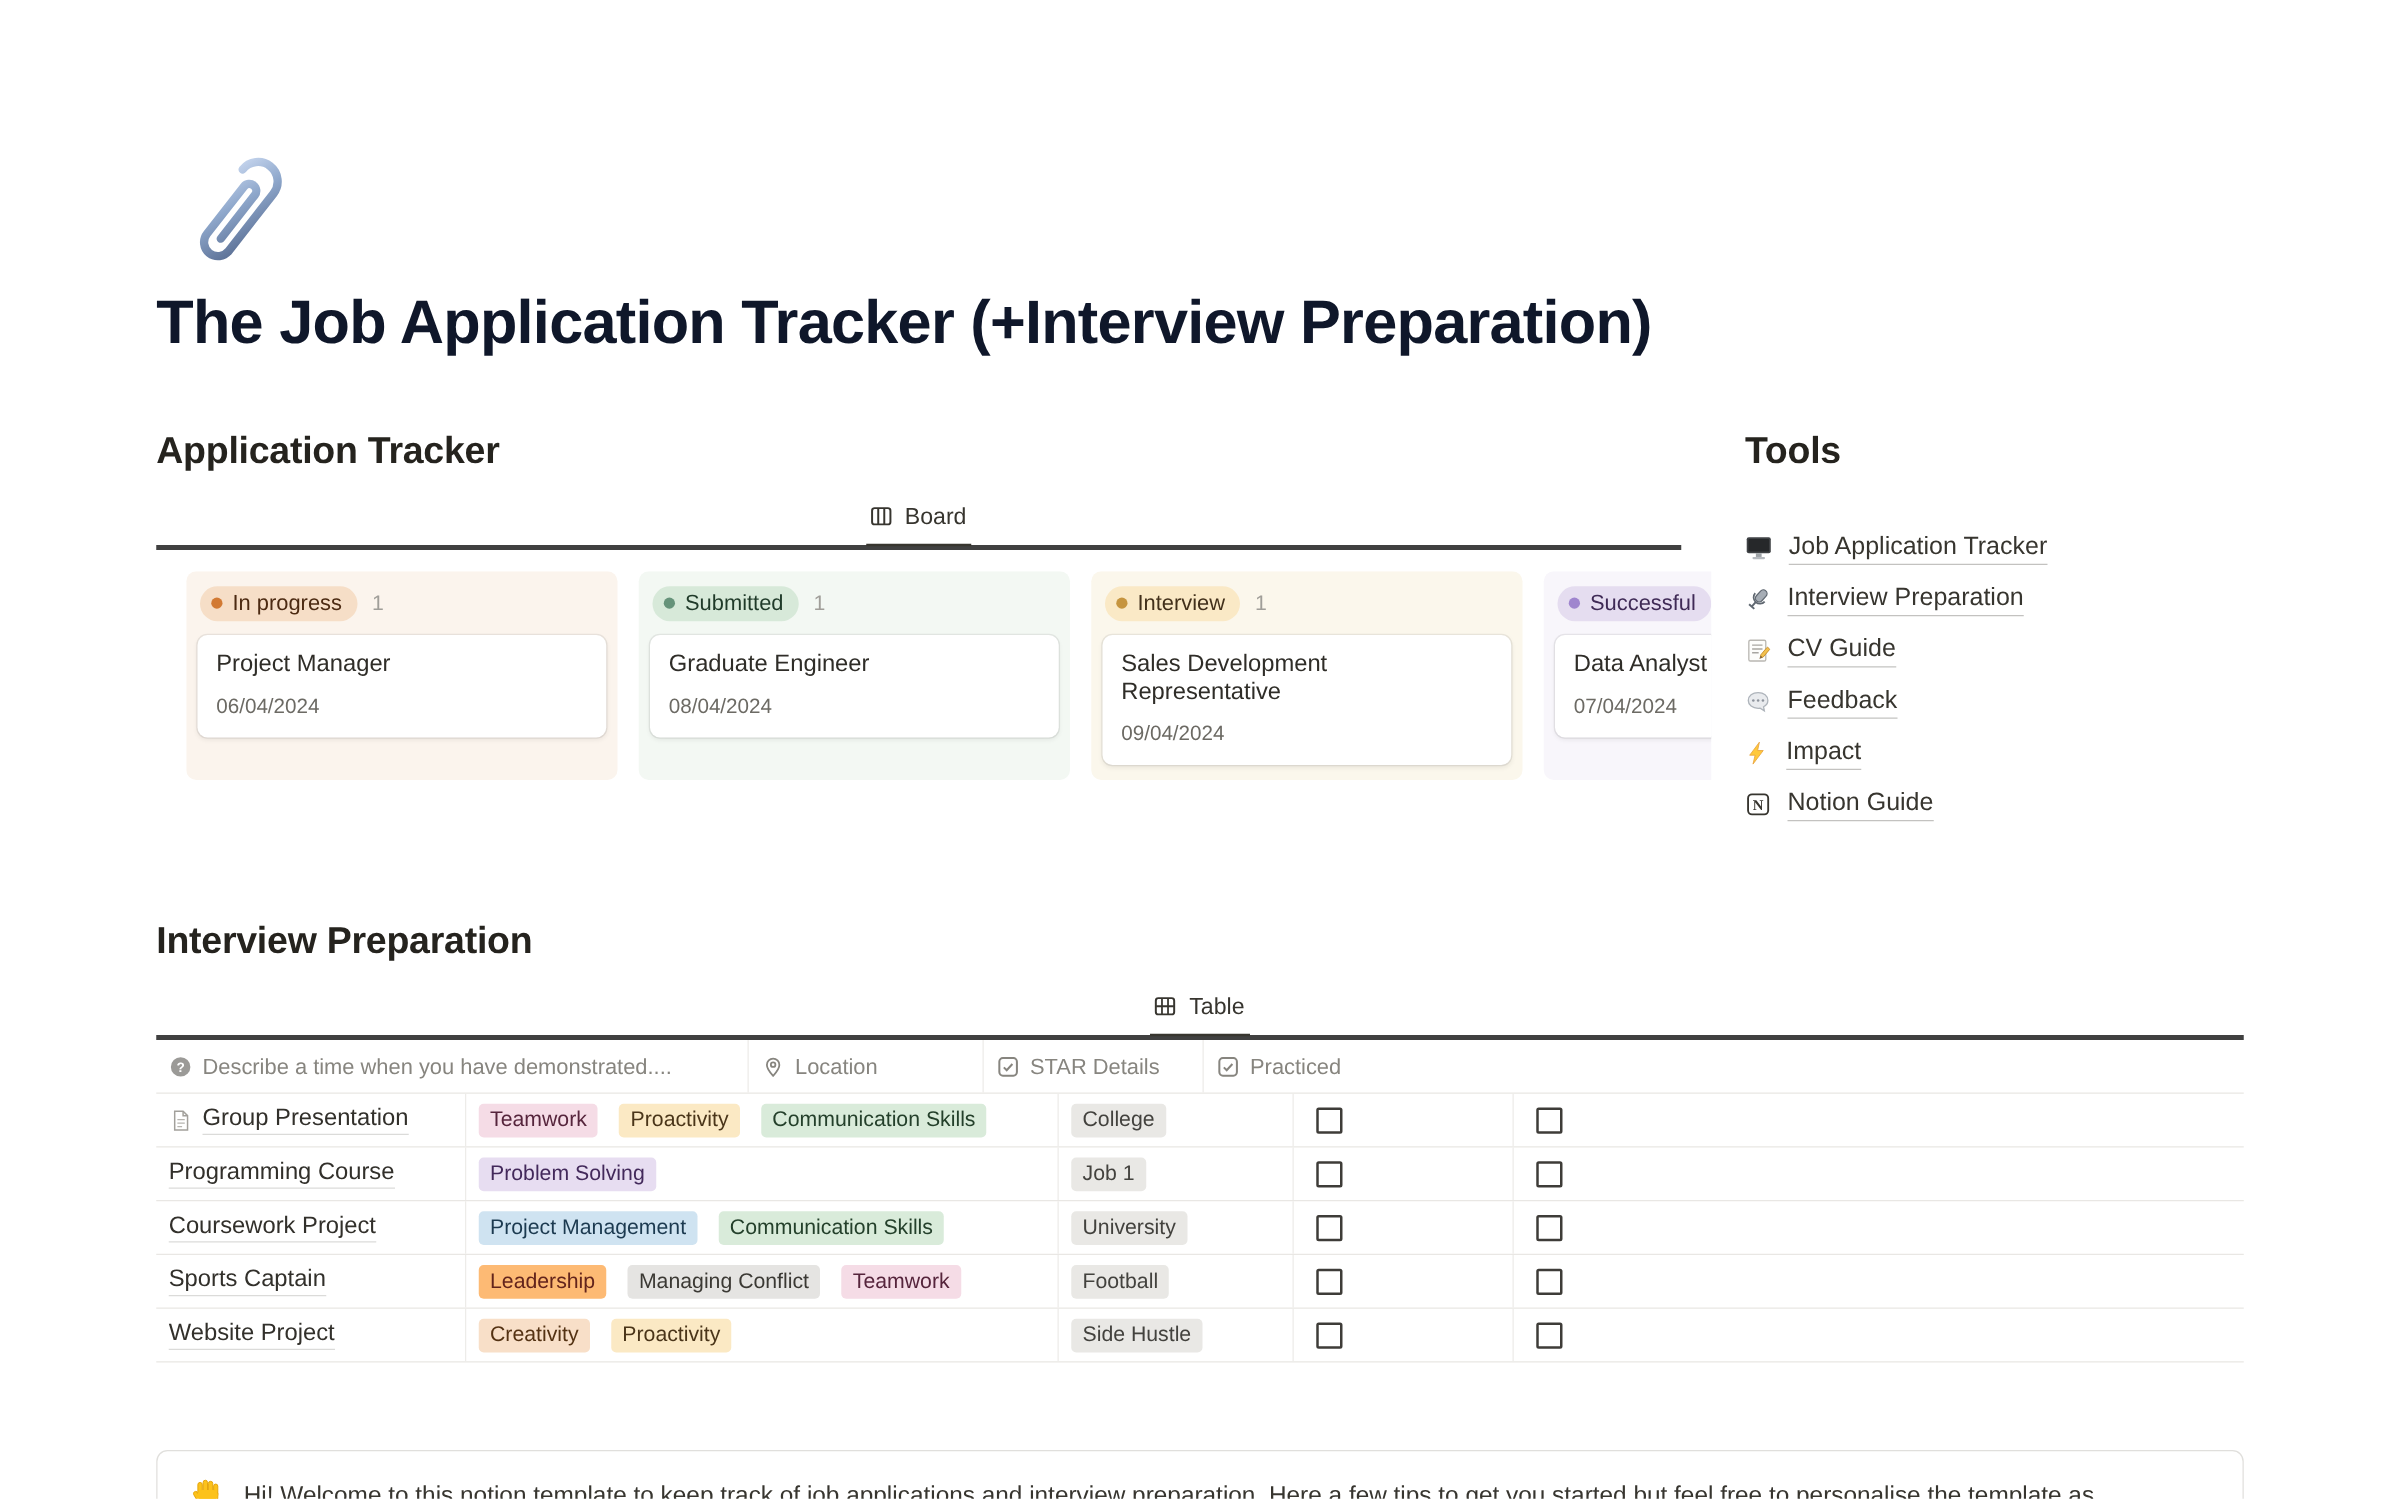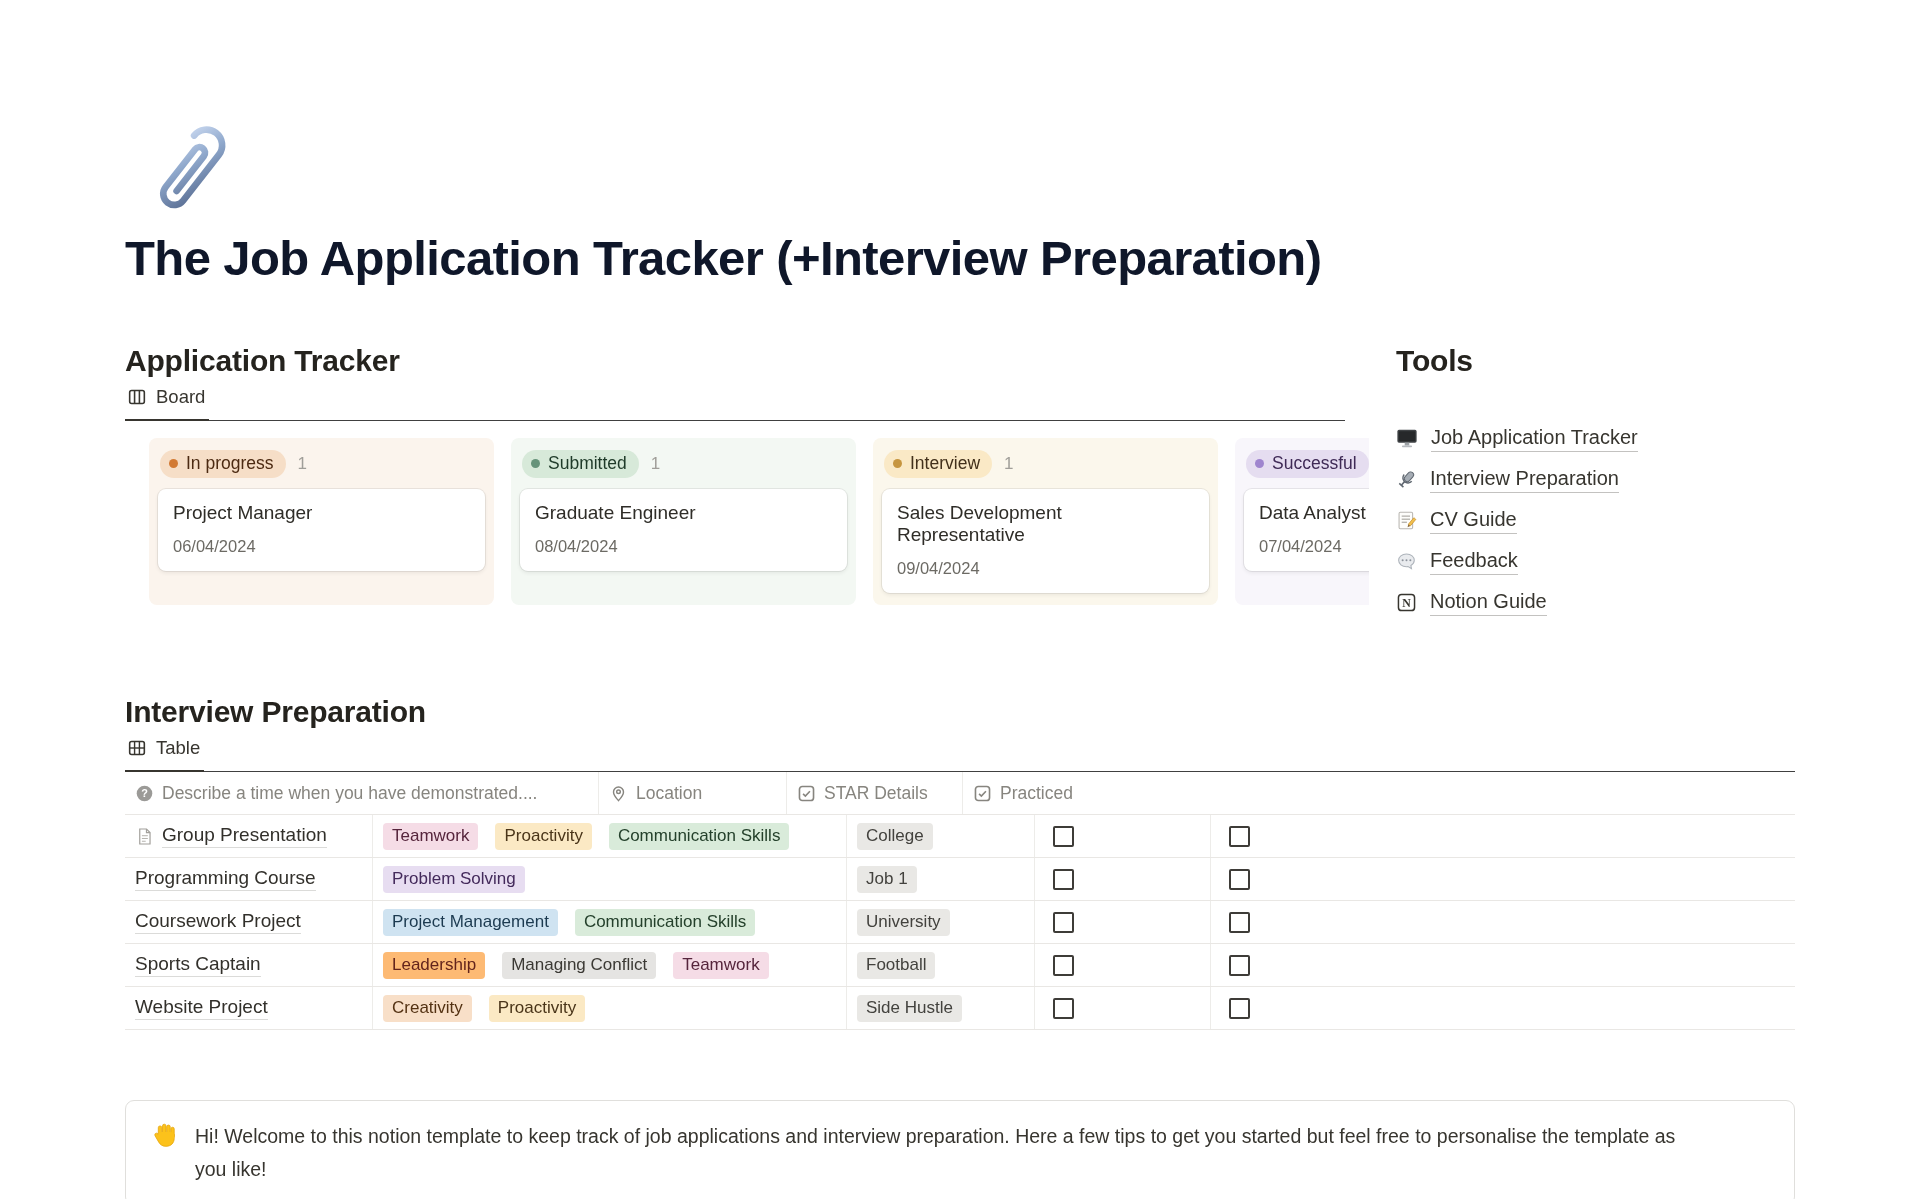--- a/index.html
+++ b/index.html
@@ -5,21 +5,21 @@
   html,body{margin:0;padding:0;width:1920px;height:1199px;overflow:hidden;background:#fff;
     font-family:"Liberation Sans",sans-serif;color:#37352F;}
   .page{padding:112px 125px 0 125px;}
   .page-icon{width:118px;height:118px;}
   h1{font-size:49px;font-weight:700;letter-spacing:-0.6px;color:#0f172a;margin:0 0 0 0;}
   h2{font-size:30px;font-weight:700;color:#25231e;margin:0;letter-spacing:-0.2px;}
   .columns-row{display:flex;margin-top:58px;}
   .main-col{width:1220px;flex:none;}
   .tools-col{width:399px;flex:none;margin-left:51px;}
   
-  .tabbar{margin-top:8px;border-bottom:1px solid #404040;display:flex;}
+  .tabbar{margin-top:24px;border-bottom:4px solid #404040;display:flex;justify-content:center;}
   .tab{display:flex;align-items:center;gap:9px;padding:0 4px 11px 2px;margin-bottom:-1px;
        border-bottom:2.6px solid #37352F;font-size:18.5px;font-weight:500;color:#37352F;cursor:pointer;}
   .tab-icon{display:flex;align-items:center;}
   
   .board{display:flex;gap:17px;margin-top:17px;width:1220px;overflow:hidden;margin-left:24px;}
   .bcol{flex:none;width:345px;border-radius:8px;padding:8px 9px 12px 9px;box-sizing:border-box;}
   .bcol-head{display:flex;align-items:center;padding:4px 2px 11px 2px;}
   .pill{display:inline-flex;align-items:center;gap:8px;border-radius:999px;padding:3px 12px 4px 9px;
         font-size:17.5px;font-weight:500;white-space:nowrap;}
   .pill .dot{width:9px;height:9px;border-radius:50%;flex:none;}
@@ -197,20 +197,28 @@
                 <path d="M12 3.5c-5.2 0-9 3.1-9 7.2 0 4.1 3.8 7.2 9 7.2.6 0 1.2 0 1.8-.1l3.9 2.4-.7-3.7c2.4-1.3 3.9-3.4 3.9-5.8 0-4.1-3.7-7.2-8.9-7.2z" fill="#E9EBEE" stroke="#AEB4BB" stroke-width="1.2"></path>
                 <circle cx="7.6" cy="10.7" r="1.15" fill="#8D939C"></circle>
                 <circle cx="12" cy="10.7" r="1.15" fill="#8D939C"></circle>
                 <circle cx="16.4" cy="10.7" r="1.15" fill="#8D939C"></circle>
               </svg>
             </span>
             <span class="tool-link">Feedback</span>
           </div>
           <div class="tool-item">
             <span class="tab-icon">
+              <svg width="20" height="21" viewBox="0 0 24 24">
+                <path d="M13.8 1.5L4.5 14h5.2l-2 8.5L17.5 9.5h-5.4l1.7-8z" fill="#FFC93C" stroke="#E8A33D" stroke-width="0.8"></path>
+              </svg>
+            </span>
+            <span class="tool-link">Impact</span>
+          </div>
+          <div class="tool-item">
+            <span class="tab-icon">
               <svg width="21" height="21" viewBox="0 0 24 24">
                 <rect x="2.8" y="2.8" width="18.4" height="18.4" rx="3.6" fill="#fff" stroke="#37352F" stroke-width="1.7"></rect>
                 <text x="12" y="17" text-anchor="middle" font-size="13.5" font-weight="bold" font-family="Liberation Serif, serif" fill="#37352F">N</text>
               </svg>
             </span>
             <span class="tool-link">Notion Guide</span>
           </div>
         </div>
     </aside>
   </div>

